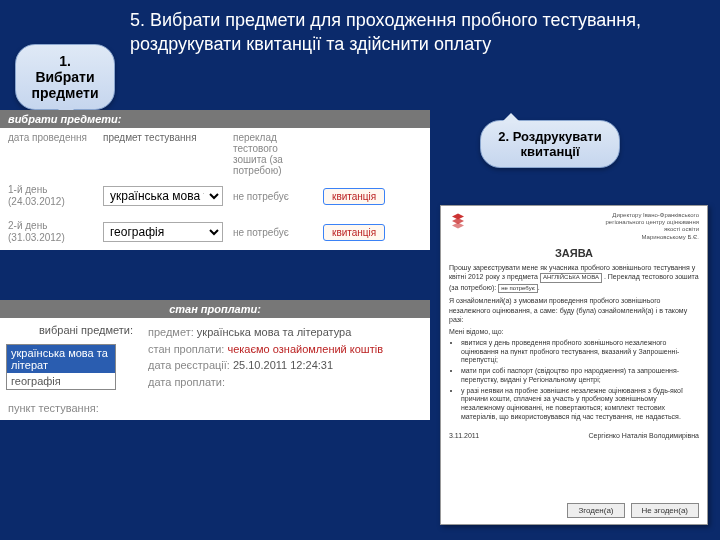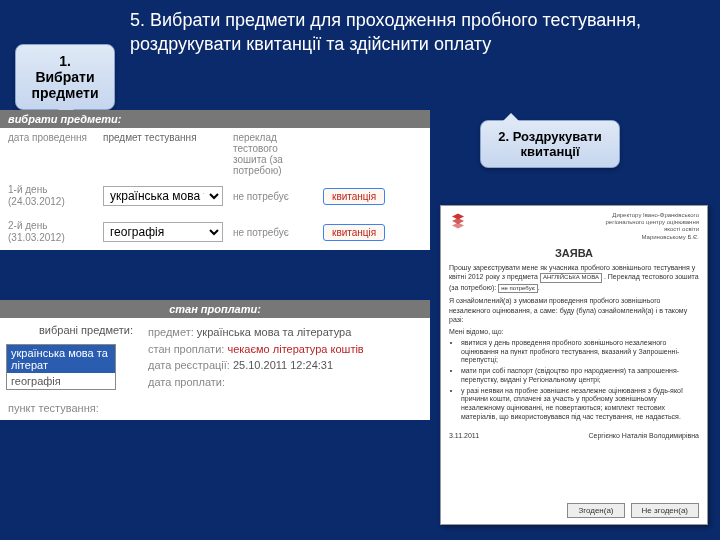--- a/index.html
+++ b/index.html
@@ -12,21 +12,21 @@
   }
   .title {
     position: absolute;
     top: 8px; left: 130px; right: 20px;
     color: #fff; font-size: 18px; line-height: 1.35;
   }
   .callout {
     position: absolute;
     background: linear-gradient(#dfe9f6,#c6d6ee);
     border: 1px solid #8aa6cf;
-    border-radius: 8px;
+    border-radius: 20px;
     padding: 8px 14px;
     font-weight: bold; font-size: 14px; color: #000;
     text-align: center;
     box-shadow: 0 2px 4px rgba(0,0,0,.3);
   }
   .callout1 { top: 44px; left: 15px; width: 100px; }
   .callout1::after {
     content:""; position:absolute; bottom:-18px; left:40px;
     border:10px solid transparent; border-top-color:#c6d6ee;
   }
@@ -143,21 +143,21 @@
   <div class="split">
     <div class="left-col">
       <div style="margin-bottom:8px;text-align:right;">вибрані предмети:</div>
       <div class="listbox">
         <div class="sel">українська мова та літерат</div>
         <div>географія</div>
       </div>
     </div>
     <div class="right-col">
       <div><span class="lbl">предмет:</span> <span>українська мова та література</span></div>
-      <div><span class="lbl">стан проплати:</span> <span class="status-wait">чекаємо література коштів</span></div>
+      <div><span class="lbl">стан проплати:</span> <span class="status-wait">чекаємо ознайомлений коштів</span></div>
       <div><span class="lbl">дата реєстрації:</span> <span>25.10.2011 12:24:31</span></div>
       <div><span class="lbl">дата проплати:</span></div>
     </div>
   </div>
   <div class="punkt">пункт тестування:</div>
 </div>
 
 <div class="doc">
   <div class="dochead">
     <span class="logo">

